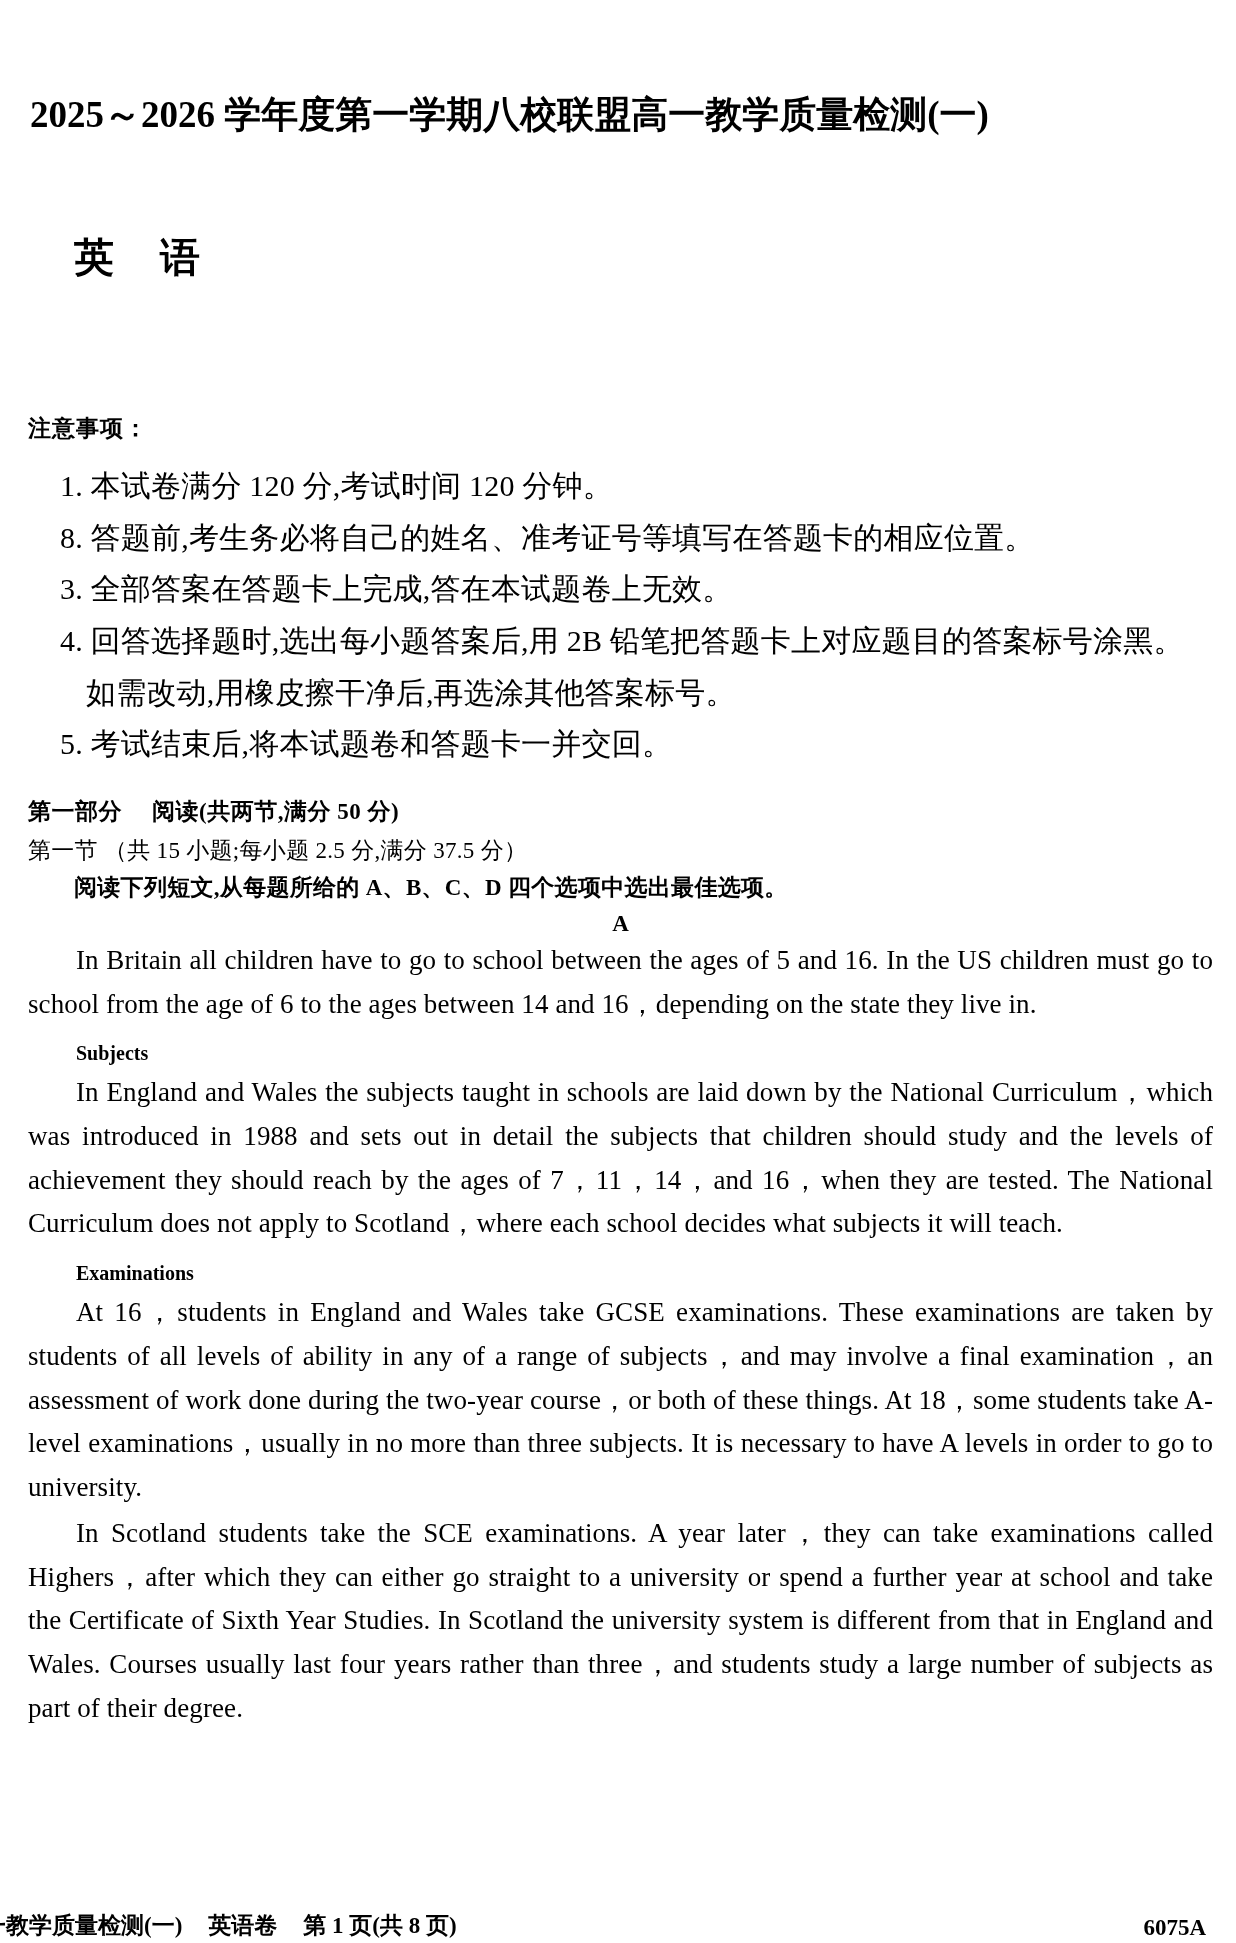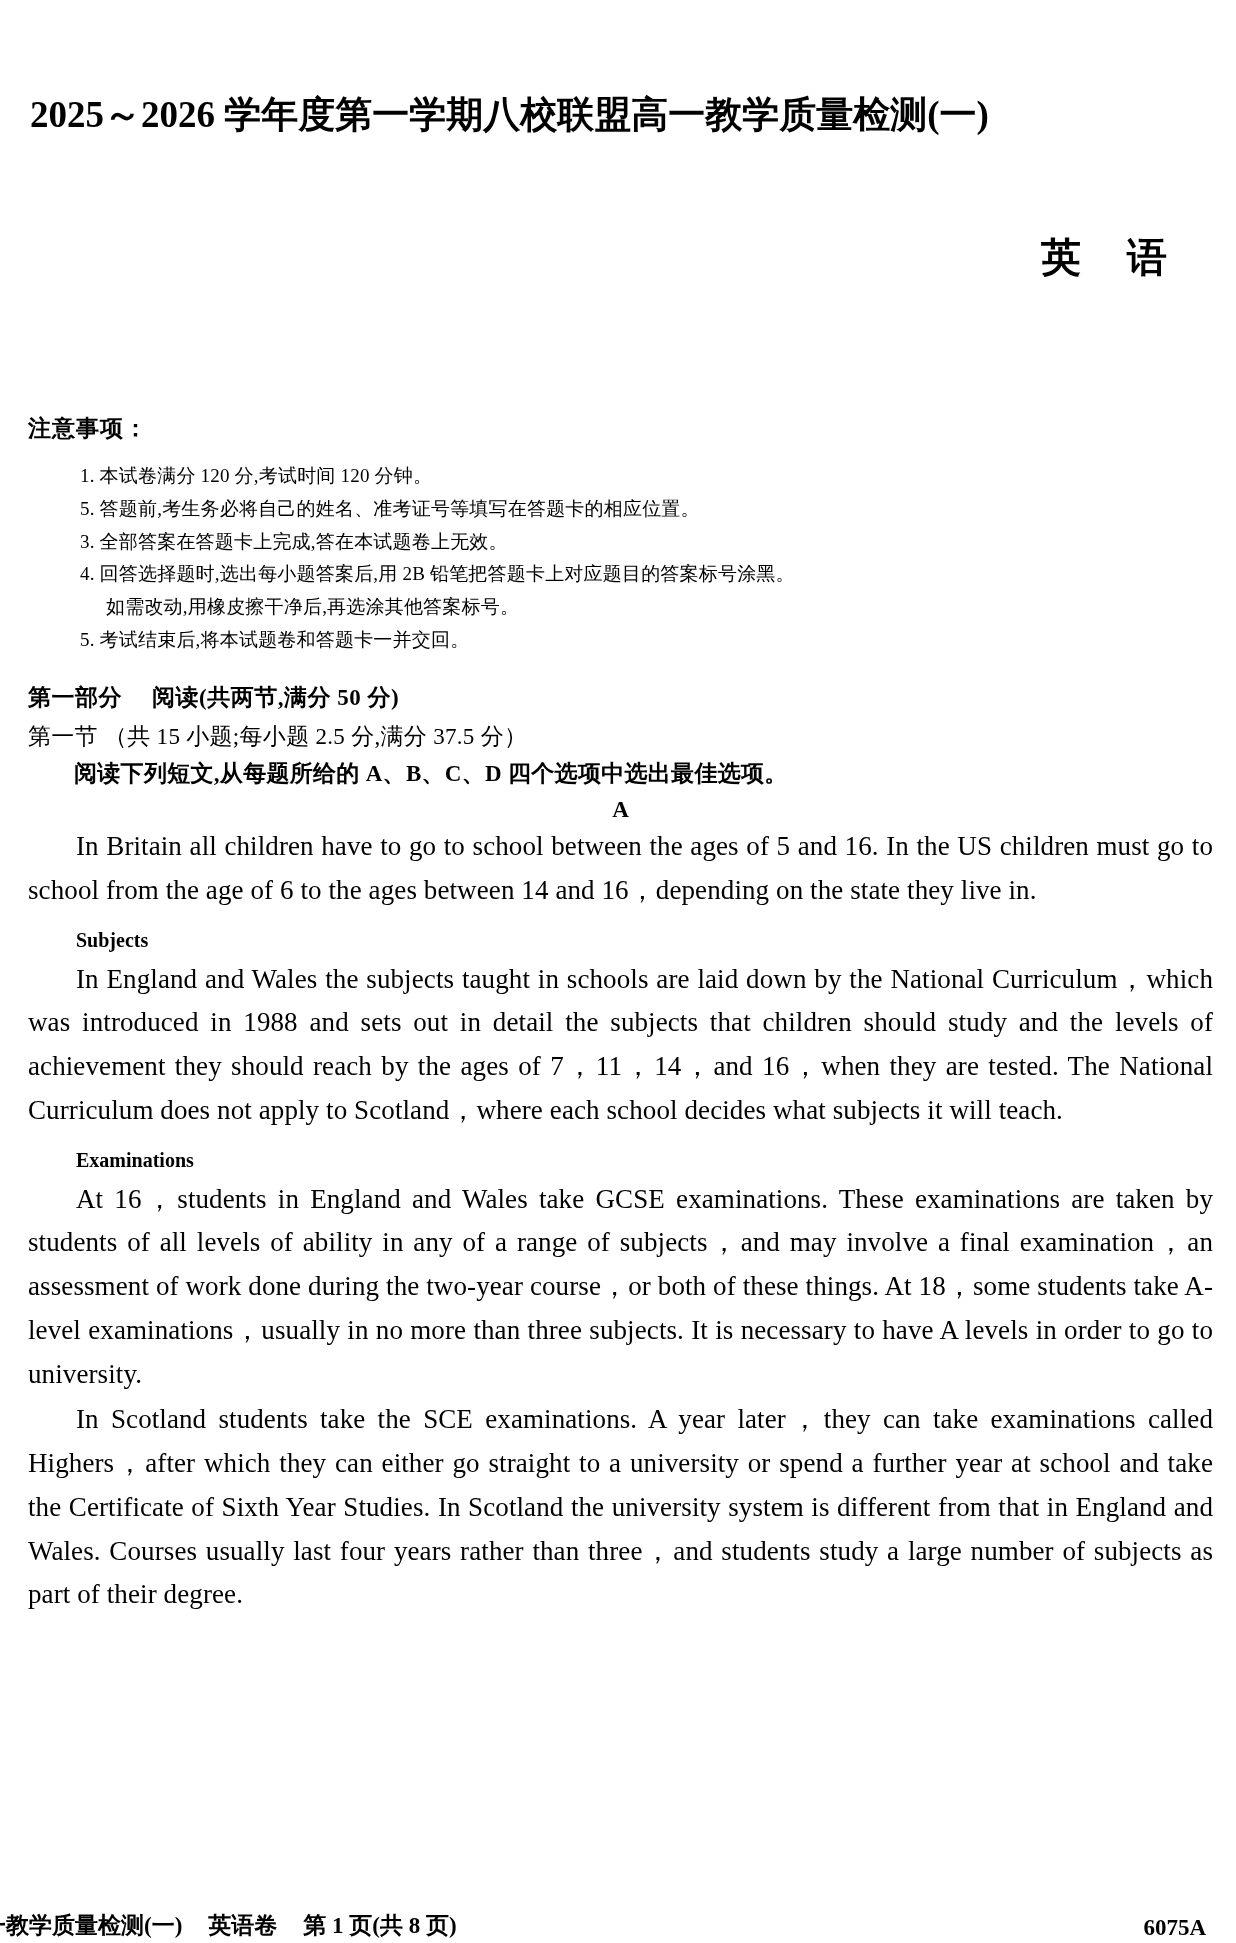--- a/index.html
+++ b/index.html
@@ -36,38 +36,38 @@
     letter-spacing: 0px;
     text-align: left;
     white-space: nowrap;
     margin: 0 0 0 2px;
     line-height: 1.25;
   }
   .subject-title {
     font-family: "Liberation Serif", serif;
     font-weight: bold;
     font-size: 40px;
-    text-align: right;
+    text-align: left;
     margin-top: 92px;
     letter-spacing: 46px;
     padding-left: 46px;
   }
   .notes-block {
     margin-top: 128px;
   }
   .notes-head {
     font-weight: bold;
     font-size: 23px;
     letter-spacing: 1px;
     margin-bottom: 16px;
   }
   .note-item {
-    font-size: 19px;
+    font-size: 30px;
     line-height: 1.72;
-    margin-left: 52px;
+    margin-left: 32px;
     text-indent: 0;
     letter-spacing: 0.2px;
   }
   .note-item .cont {
     display: block;
     margin-left: 26px;
   }
   .section-head {
     margin-top: 26px;
     font-size: 23px;
@@ -138,21 +138,21 @@
 <div class="page">
   <div class="inner">
 
     <div class="exam-title">2025～2026 学年度第一学期八校联盟高一教学质量检测(一)</div>
 
     <div class="subject-title">英语</div>
 
     <div class="notes-block">
       <div class="notes-head">注意事项：</div>
       <div class="note-item">1. 本试卷满分 120 分,考试时间 120 分钟。</div>
-      <div class="note-item">5. 答题前,考生务必将自己的姓名、准考证号等填写在答题卡的相应位置。</div>
+      <div class="note-item">8. 答题前,考生务必将自己的姓名、准考证号等填写在答题卡的相应位置。</div>
       <div class="note-item">3. 全部答案在答题卡上完成,答在本试题卷上无效。</div>
       <div class="note-item">4. 回答选择题时,选出每小题答案后,用 2B 铅笔把答题卡上对应题目的答案标号涂黑。</div>
       <div class="note-item">
           <span class="cont">如需改动,用橡皮擦干净后,再选涂其他答案标号。</span>
         </div>
       <div class="note-item">5. 考试结束后,将本试题卷和答题卡一并交回。</div>
     </div>
 
     <div class="section-head">
       <span>第一部分</span><span class="sp"></span><span>阅读(共两节,满分 50 分)</span>

